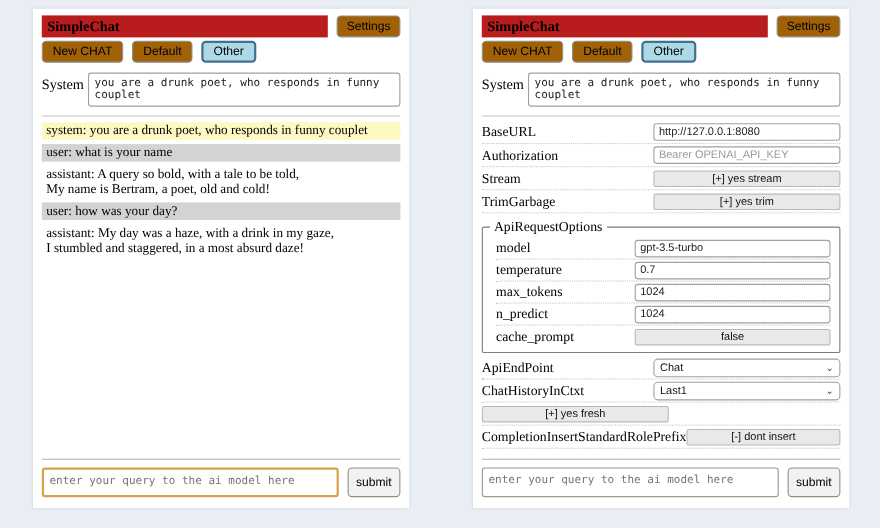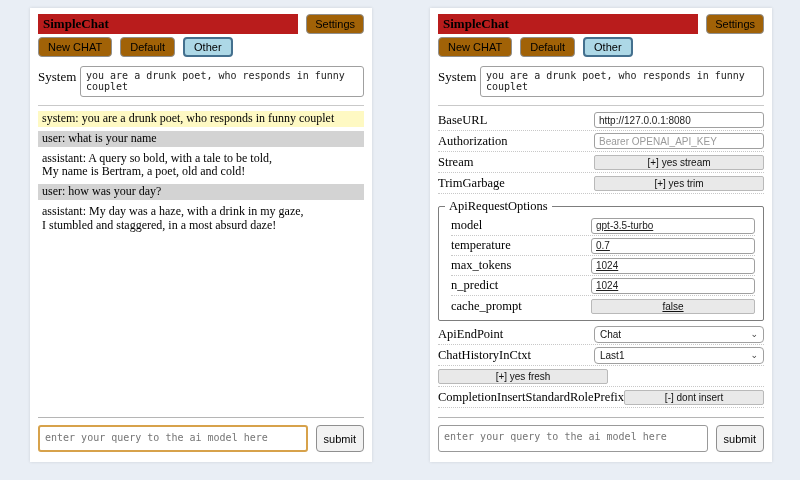--- a/index.html
+++ b/index.html
@@ -104,21 +104,21 @@
   }
   .chev { font-size: 9px; color: #444; line-height: 1; }
 
   fieldset.cfg-fieldset {
     border: 1px solid #7d7d7d; border-radius: 2px;
     margin: 5px 0 3px 0; padding: 2px 8px 4px 12px;
   }
   .cfg-fieldset legend { font-size: 12.5px; padding: 0 4px; margin-left: -6px; }
   .cfg-fieldset .cfg-row { height: 20px; }
   .cfg-fieldset .cfg-row:last-child { border-bottom: none; }
-  .cfg-fieldset .cfg-input, .cfg-fieldset .cfg-btn { width: 164px; text-decoration: underline; }
+  .cfg-fieldset .cfg-input, .cfg-fieldset .cfg-btn { width: 178px; }
 </style>
 </head>
 <body>
 
 <div class="stage">
 
   <div class="panel panel-left">
     <div class="hdr">
       <div class="titlebar">SimpleChat</div>
       <button class="btn">Settings</button>

